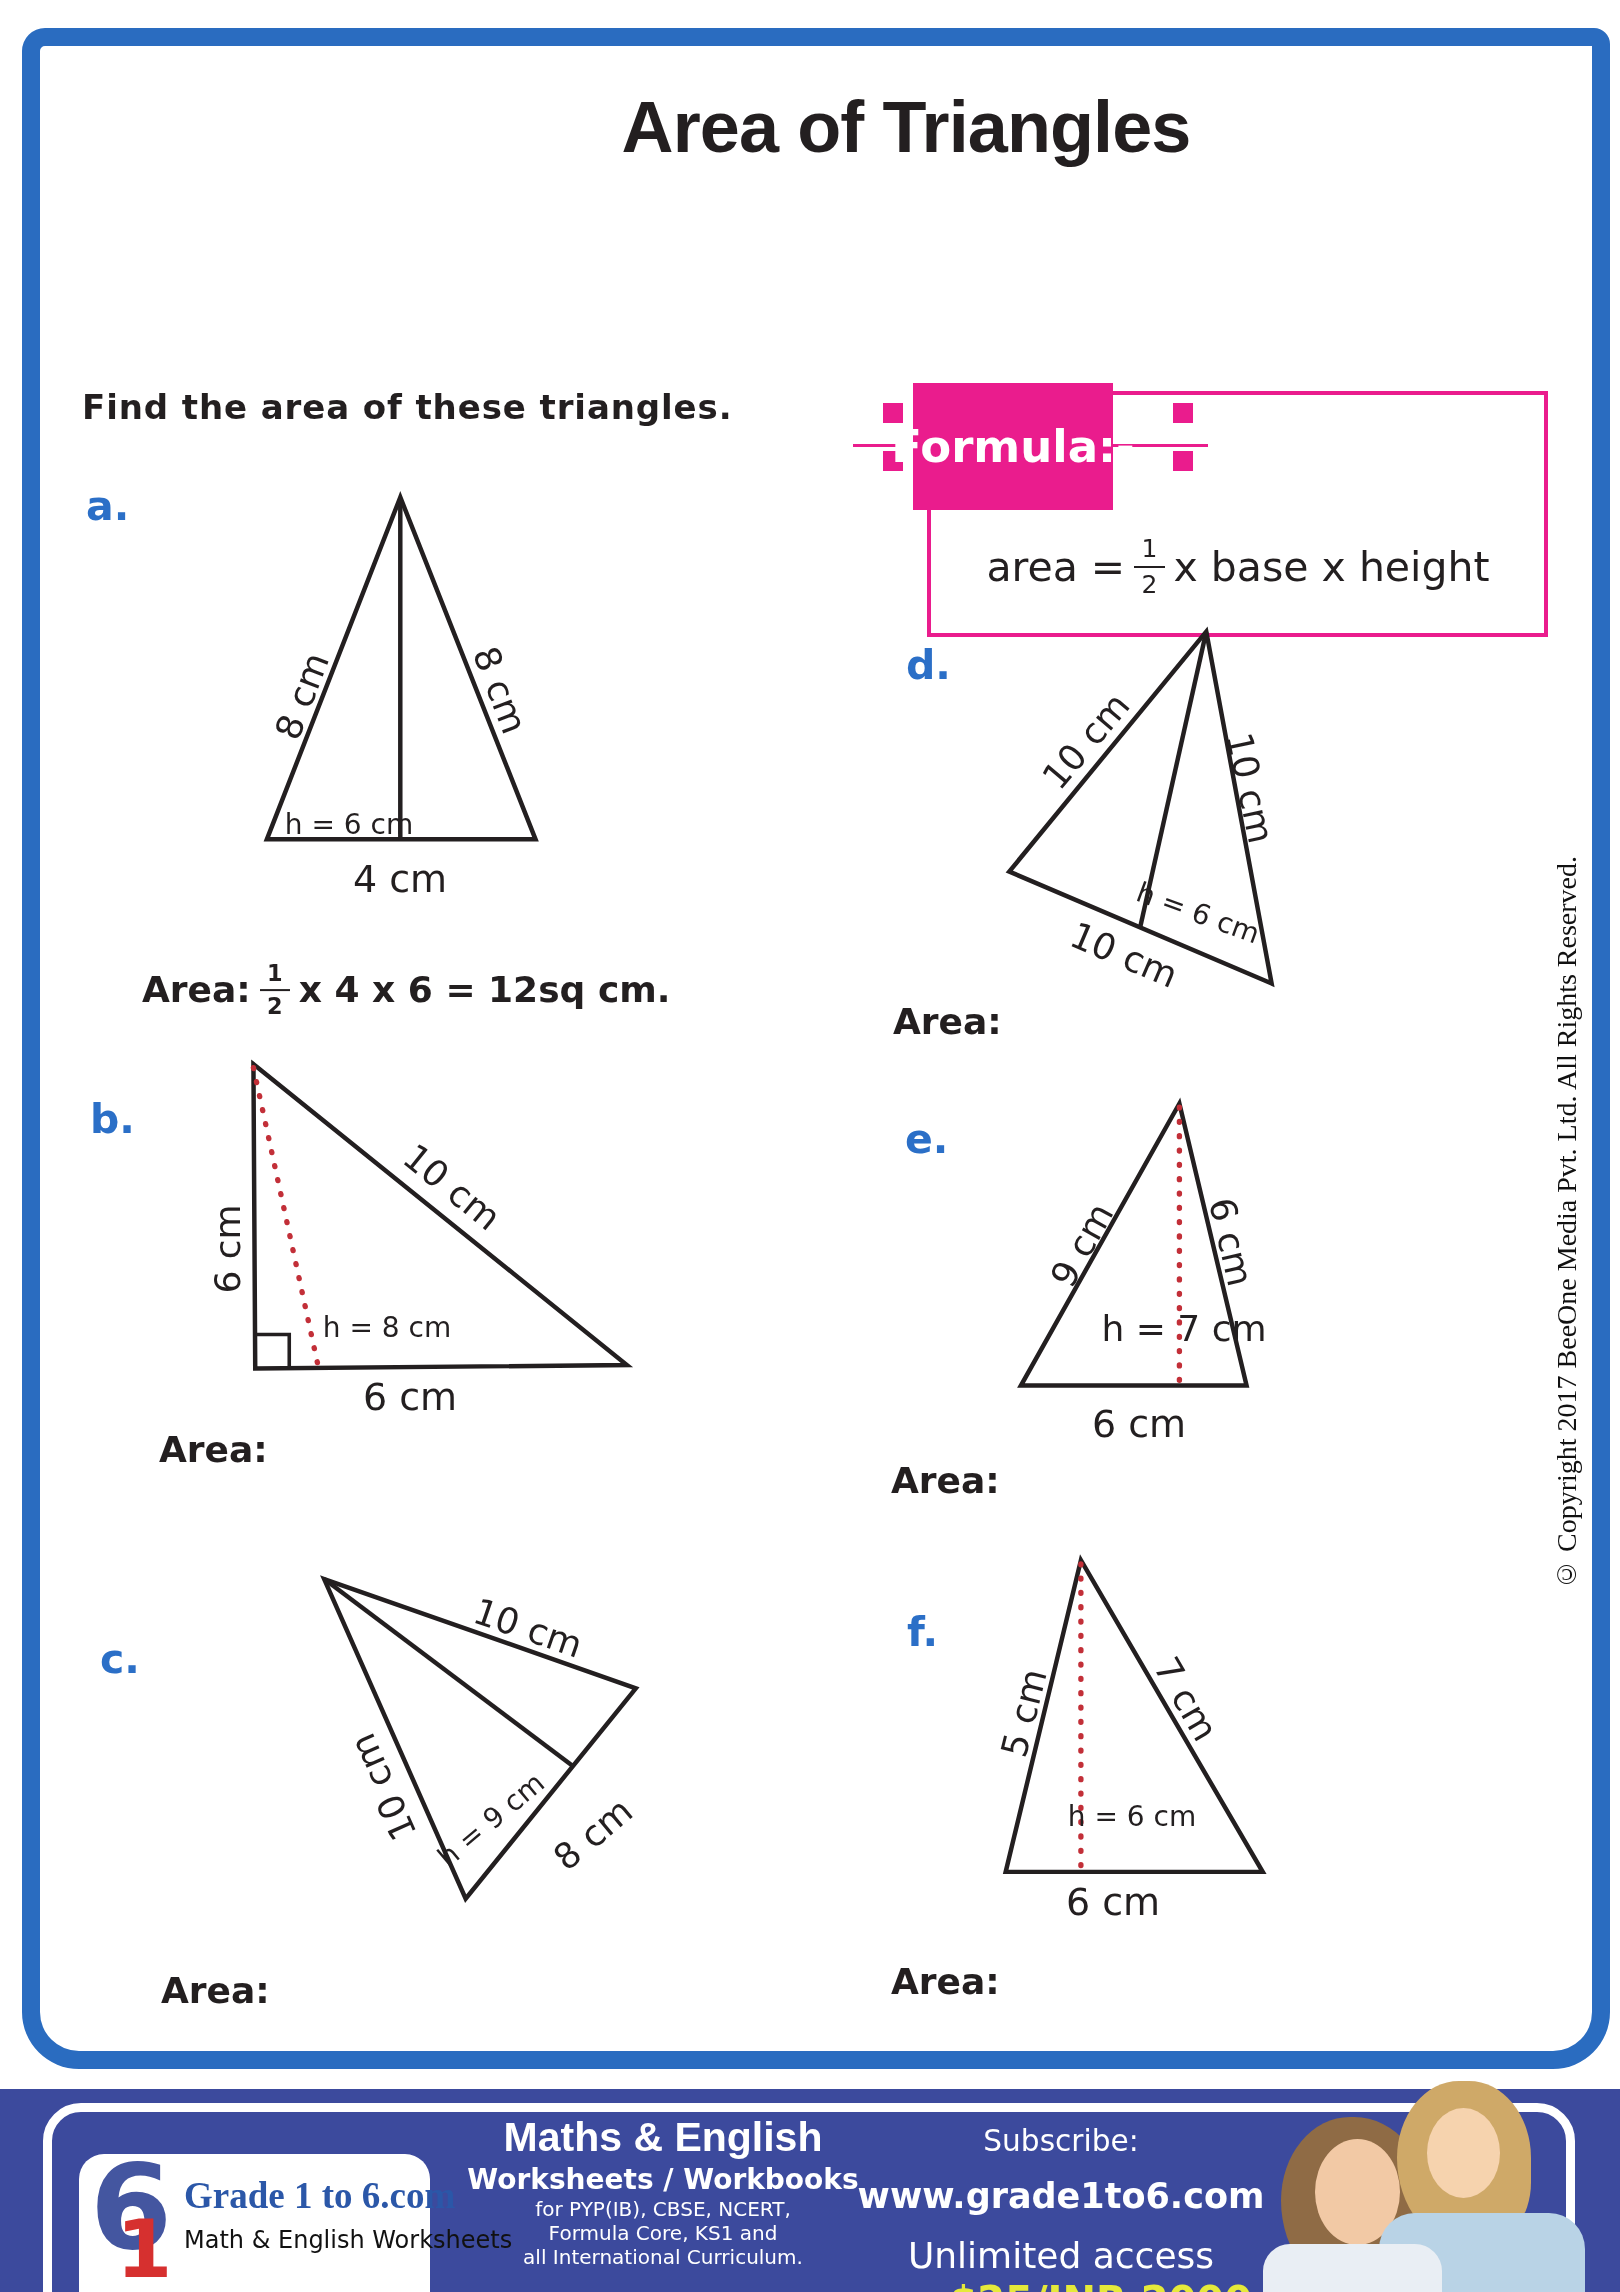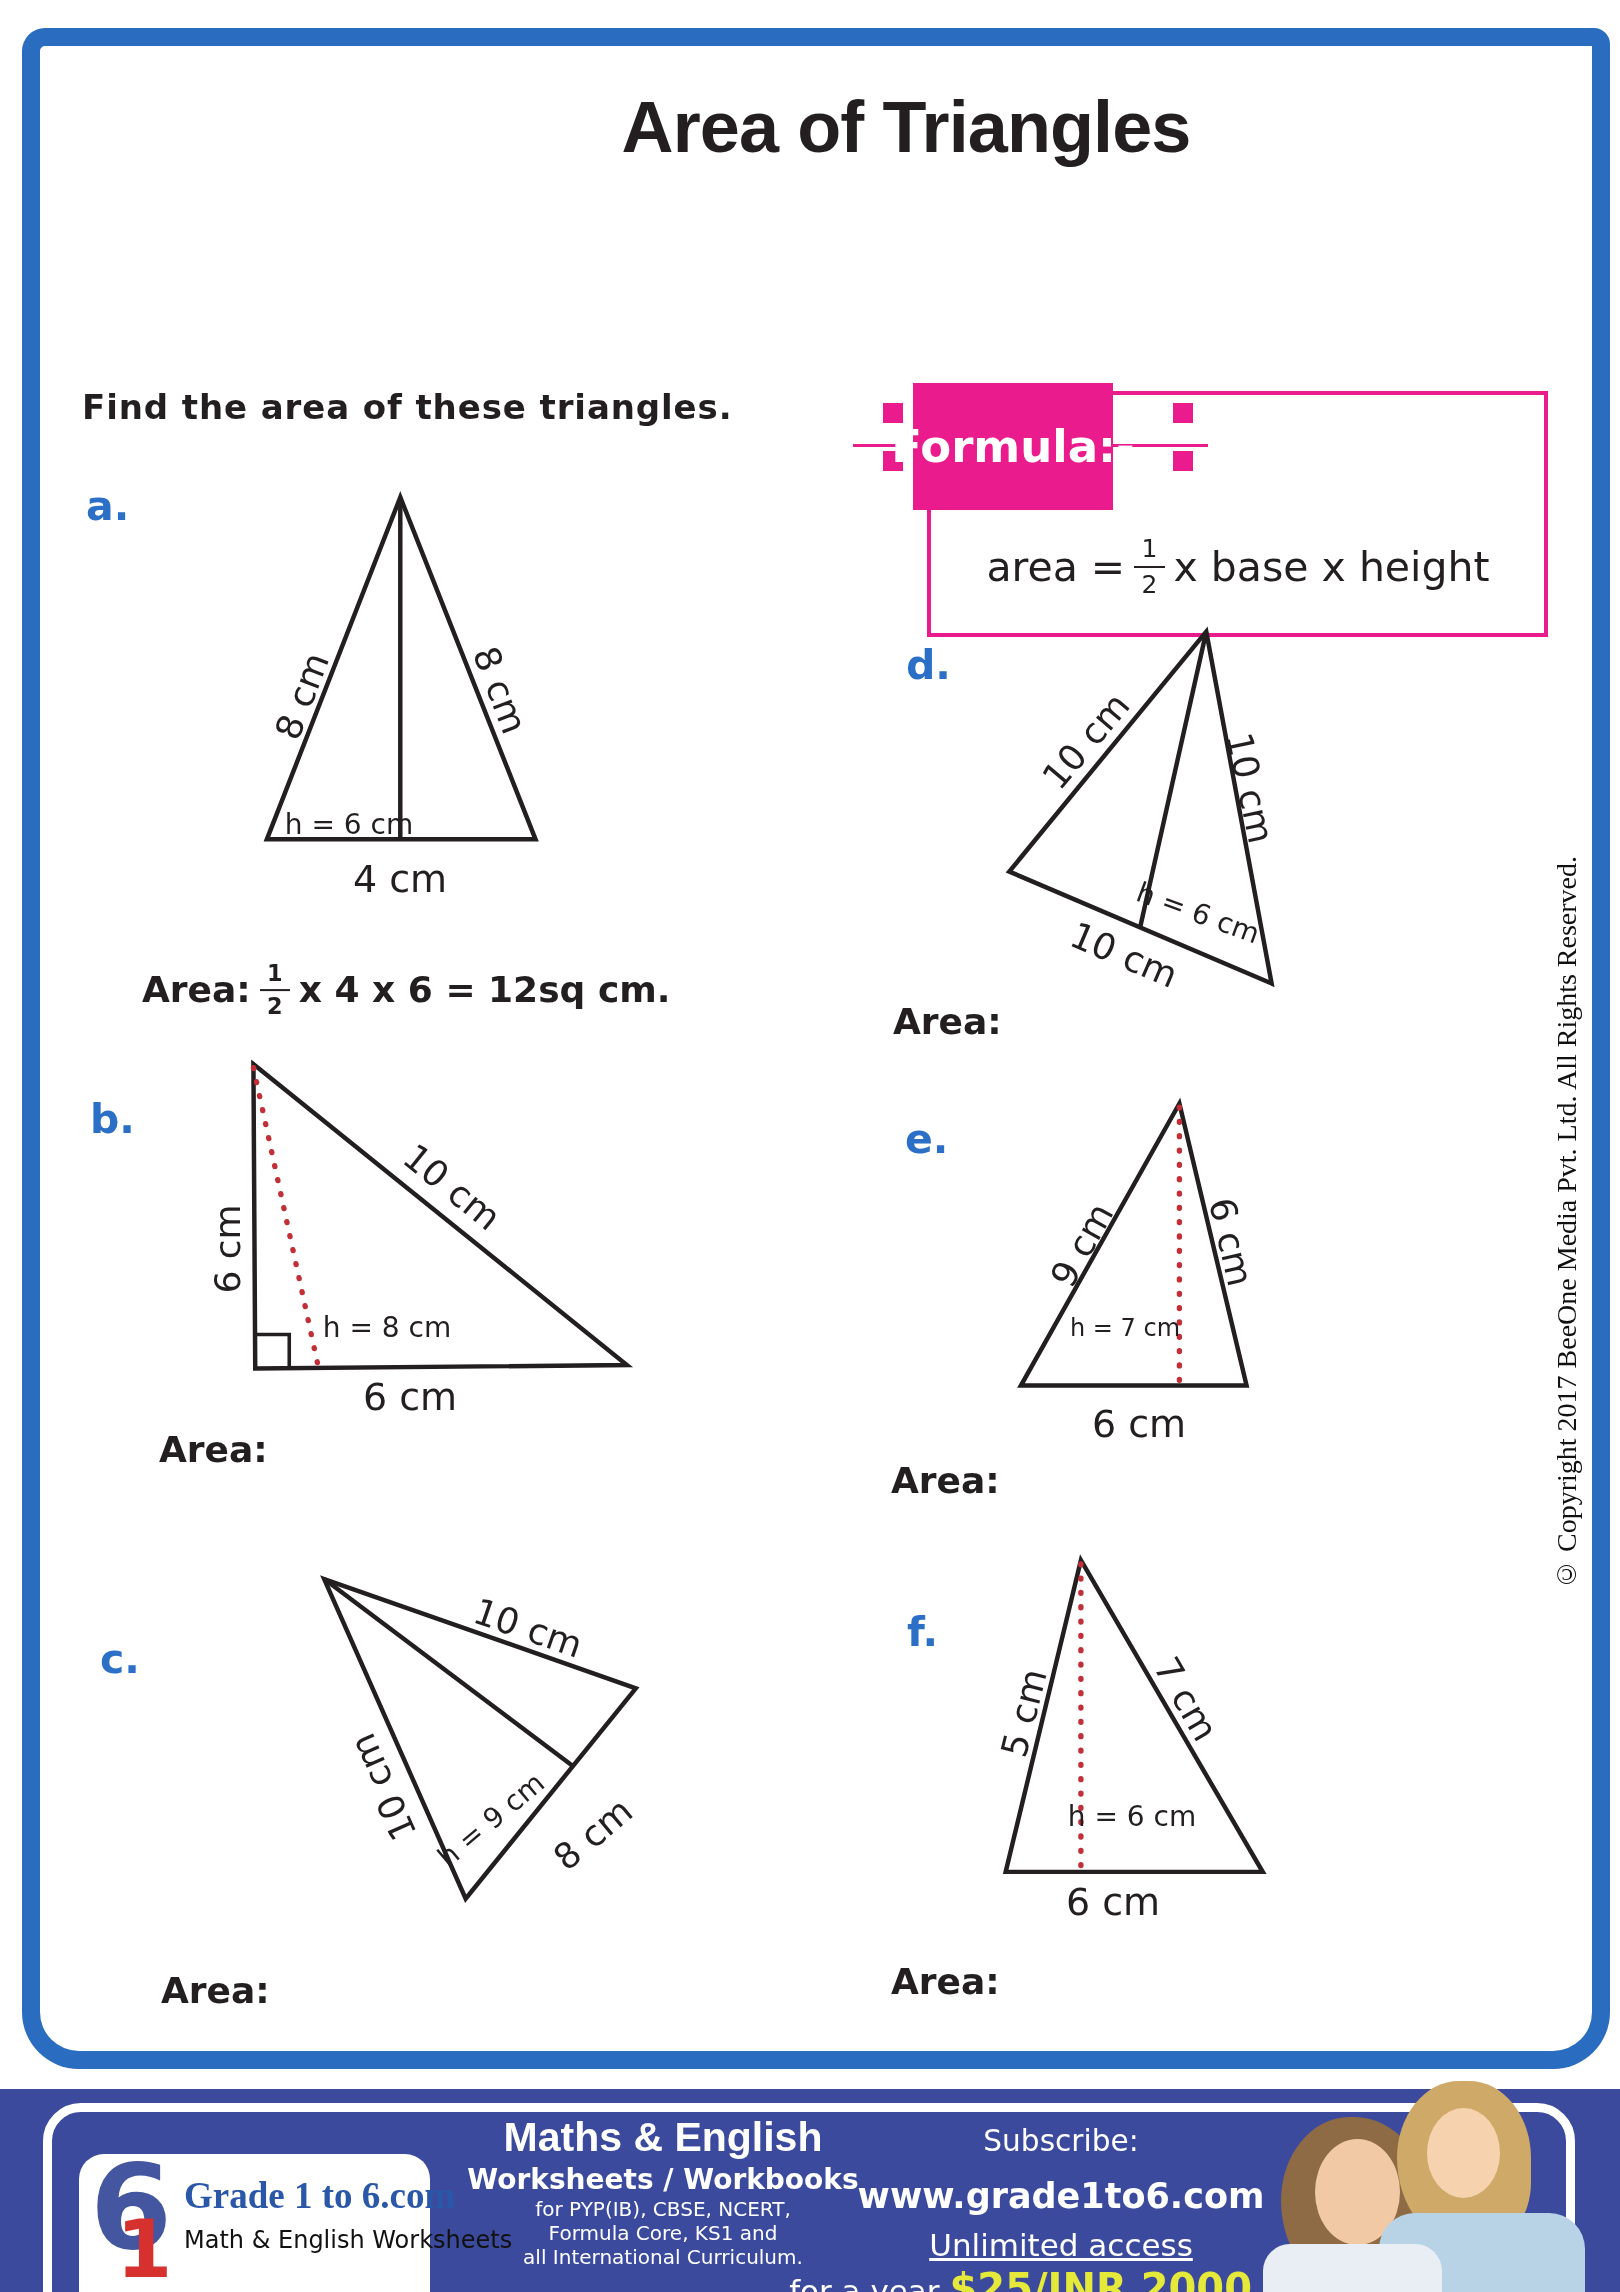--- a/index.html
+++ b/index.html
@@ -53,21 +53,21 @@
   .logo-site{left:184px;top:2174px;font-size:37px;font-weight:bold;color:#2b57a8;
              font-family:"Liberation Serif",serif;white-space:nowrap;}
   .logo-tag{left:184px;top:2226px;font-size:24px;color:#111;white-space:nowrap;}
   .f-center{left:663px;top:2114px;transform:translateX(-50%);text-align:center;color:#ffffff;white-space:nowrap;}
   .f-center .h1{font-size:41px;font-weight:bold;font-family:"Liberation Sans",sans-serif;}
   .f-center .h2{font-size:28px;font-weight:bold;margin-top:1.8px;}
   .f-center .p{font-size:20px;line-height:1.12;margin-top:1.8px;}
   .f-sub{left:1061px;top:2124px;transform:translateX(-50%);text-align:center;color:#ffffff;white-space:nowrap;}
   .f-sub .s1{font-size:29.6px;}
   .f-sub .s2{font-size:35px;font-weight:bold;margin-top:18px;}
-  .f-sub .s3{font-size:31px;margin-top:11px;text-decoration:underline;}
+  .f-sub .s3{font-size:36px;margin-top:19px;}
   .f-sub .s4{font-size:31px;margin-top:1.8px;}
   .f-sub .hl{color:#e5e93a;font-weight:bold;font-size:40px;}
   
   .photo{left:1254px;top:2092px;width:331px;height:201px;overflow:visible;}
   .photo div{position:absolute;}
   .mom-hair{left:27px;top:25px;width:148px;height:179px;background:#8f6b45;border-radius:48% 52% 45% 55%;}
   .mom-face{left:61px;top:47px;width:85px;height:106px;background:#f2c9a5;border-radius:50%;}
   .kid-hair{left:143px;top:-10.7px;width:134px;height:166px;background:#cfa968;border-radius:50% 50% 42% 58%;}
   .kid-face{left:173px;top:16px;width:73px;height:90px;background:#f6d3ae;border-radius:50%;}
   .kid-body{left:125px;top:121px;width:206px;height:90px;background:#b9d3e6;border-radius:36px 36px 0 0;}
@@ -159,21 +159,21 @@
   <div class="lbl qid" style="left:906px;top:665px;transform:translateY(-50%);">d.</div>
   <div class="lbl cc" style="left:1086px;top:741px;font-size:36px;transform:translate(-50%,-50%) rotate(-50deg);">10 cm</div>
   <div class="lbl cc" style="left:1250px;top:788px;font-size:36px;transform:translate(-50%,-50%) rotate(78deg);">10 cm</div>
   <div class="lbl cc" style="left:1198px;top:913px;font-size:28px;transform:translate(-50%,-50%) rotate(20deg);">h = 6 cm</div>
   <div class="lbl cc" style="left:1124px;top:955px;font-size:36px;transform:translate(-50%,-50%) rotate(23deg);">10 cm</div>
   <div class="lbl arealbl" style="left:893px;top:1021px;transform:translateY(-50%);">Area:</div>
 
   <div class="lbl qid" style="left:905px;top:1139px;transform:translateY(-50%);">e.</div>
   <div class="lbl cc" style="left:1082px;top:1245px;font-size:36px;transform:translate(-50%,-50%) rotate(-61deg);">9 cm</div>
   <div class="lbl cc" style="left:1231px;top:1242px;font-size:36px;transform:translate(-50%,-50%) rotate(77deg);">6 cm</div>
-  <div class="lbl cc" style="left:1125px;top:1328px;font-size:24px;">h = 7 cm</div>
+  <div class="lbl cc" style="left:1184px;top:1328px;font-size:36px;">h = 7 cm</div>
   <div class="lbl cc" style="left:1139px;top:1424px;font-size:38px;">6 cm</div>
   <div class="lbl arealbl" style="left:891px;top:1480px;transform:translateY(-50%);">Area:</div>
 
   <div class="lbl qid" style="left:907px;top:1632px;transform:translateY(-50%);">f.</div>
   <div class="lbl cc" style="left:1024px;top:1713px;font-size:36px;transform:translate(-50%,-50%) rotate(-76deg);">5 cm</div>
   <div class="lbl cc" style="left:1186px;top:1699px;font-size:36px;transform:translate(-50%,-50%) rotate(60deg);">7 cm</div>
   <div class="lbl cc" style="left:1132px;top:1816px;font-size:28px;">h = 6 cm</div>
   <div class="lbl cc" style="left:1113px;top:1902px;font-size:38px;">6 cm</div>
   <div class="lbl arealbl" style="left:891px;top:1981px;transform:translateY(-50%);">Area:</div>
 

